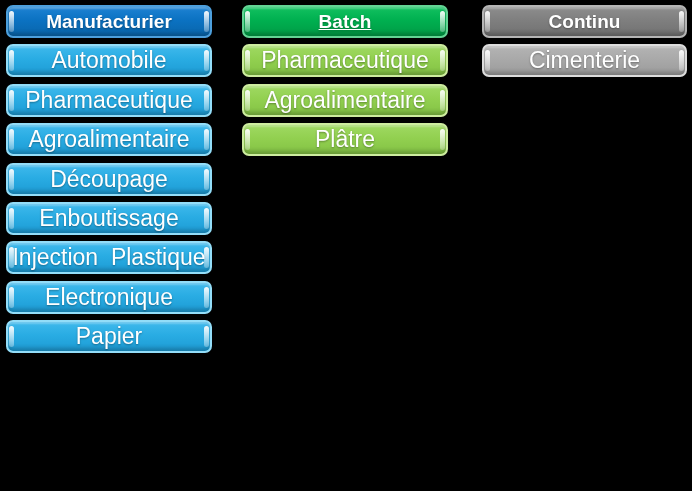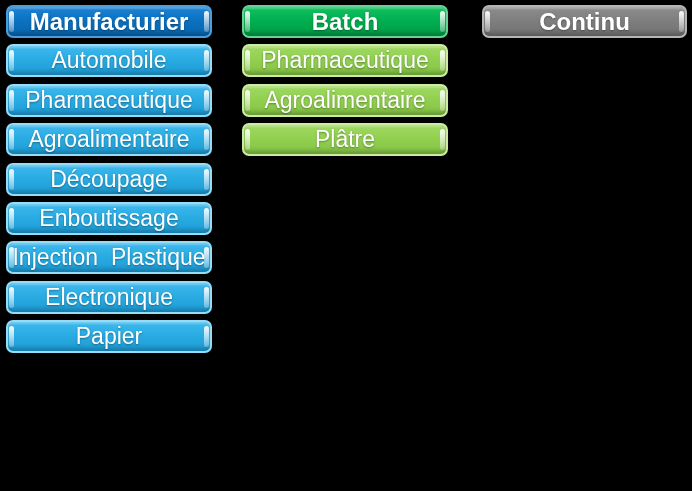--- a/index.html
+++ b/index.html
@@ -49,26 +49,26 @@
   }
   .btn::before { left: 1px; }
   .btn::after  { right: 1px; }
 
   .btn .lbl {
     position: relative;
     z-index: 2;
     white-space: pre; 
     line-height: 1;
   }
-  .header { font-weight: bold; font-size: 24px; }
+  .header { font-weight: bold; font-size: 19px; }
   .item   { font-size: 23px; }
 
   .blue-header  { background: linear-gradient(180deg, #1d82d3, var(--blue-header, #0b72c2) 45%, #0965ab); border-color: var(--blue-header-border, #4d9fdc); }
   .blue-item    { background: linear-gradient(180deg, #3fb9ec, var(--blue-item, #29ace3) 45%, #1d9bd4); border-color: var(--blue-item-border, #93ddf8); }
-  .green-header { background: linear-gradient(180deg, #12c160, var(--green-header, #00b050) 45%, #009b45); border-color: var(--green-header-border, #63d494); }
+  .green-header { background: linear-gradient(180deg, #12c160, var(--green-header, #00b050) 45%, #009b45); border-color: var(--green-header-border, #63d494); text-decoration: underline; }
   .green-item   { background: linear-gradient(180deg, #9fd962, var(--green-item, #92d050) 45%, #83c244); border-color: var(--green-item-border, #cdec9f); }
   .gray-header  { background: linear-gradient(180deg, #8d8d8d, var(--gray-header, #7f7f7f) 45%, #717171); border-color: var(--gray-header-border, #b5b5b5); justify-content: center; }
   .gray-item    { background: linear-gradient(180deg, #b4b4b4, var(--gray-item, #a9a9a9) 45%, #9b9b9b); border-color: var(--gray-item-border, #dcdcdc); }
 </style>
 </head>
 <body>
 
 <div class="canvas">
 
   <div class="col col-manufacturier">
@@ -113,15 +113,18 @@
     </div>
     <div class="btn item green-item">
       <span class="lbl">Plâtre</span>
     </div>
   </div>
 
   <div class="col col-continu">
     <div class="btn header gray-header">
       <span class="lbl">Continu</span>
     </div>
+    <div class="btn item gray-item">
+      <span class="lbl">Cimenterie</span>
+    </div>
   </div>
 
 </div>
 
 </body></html>

